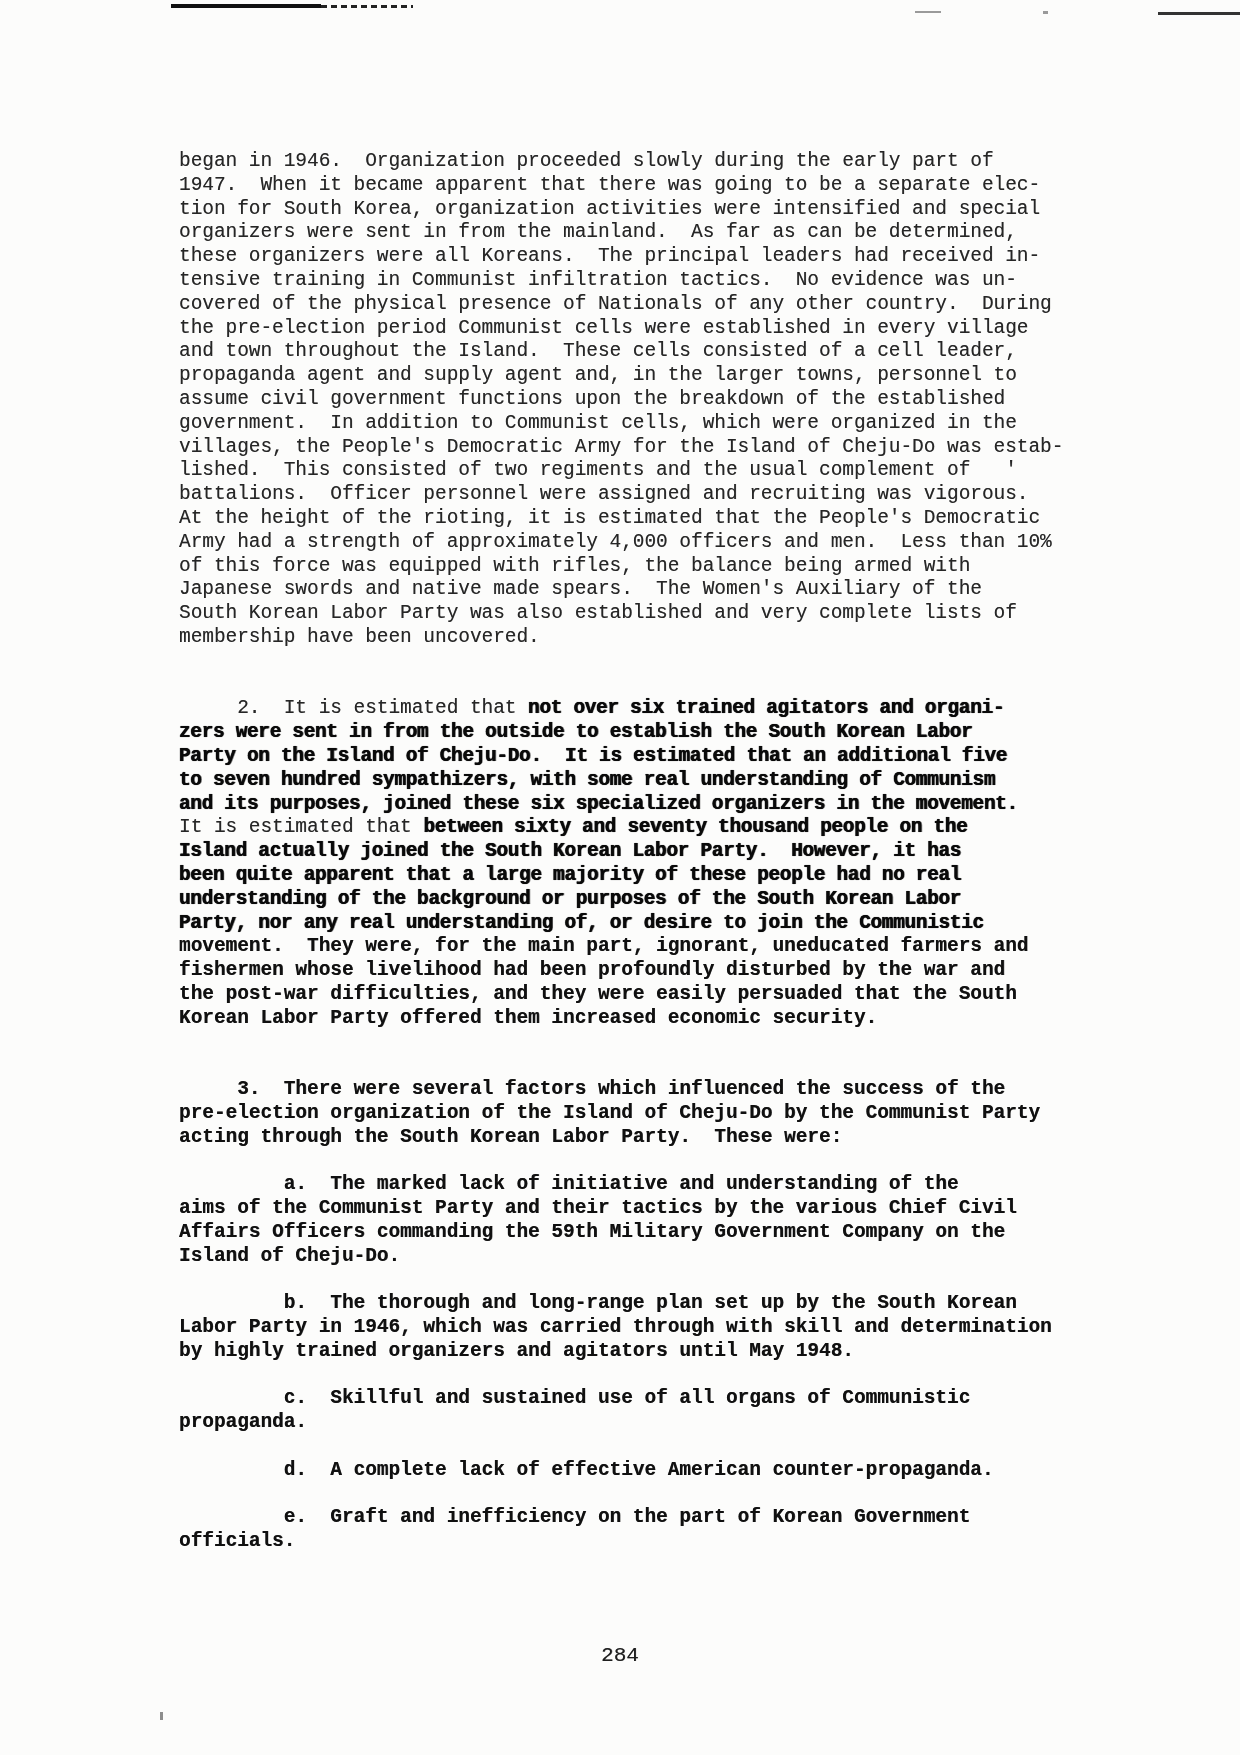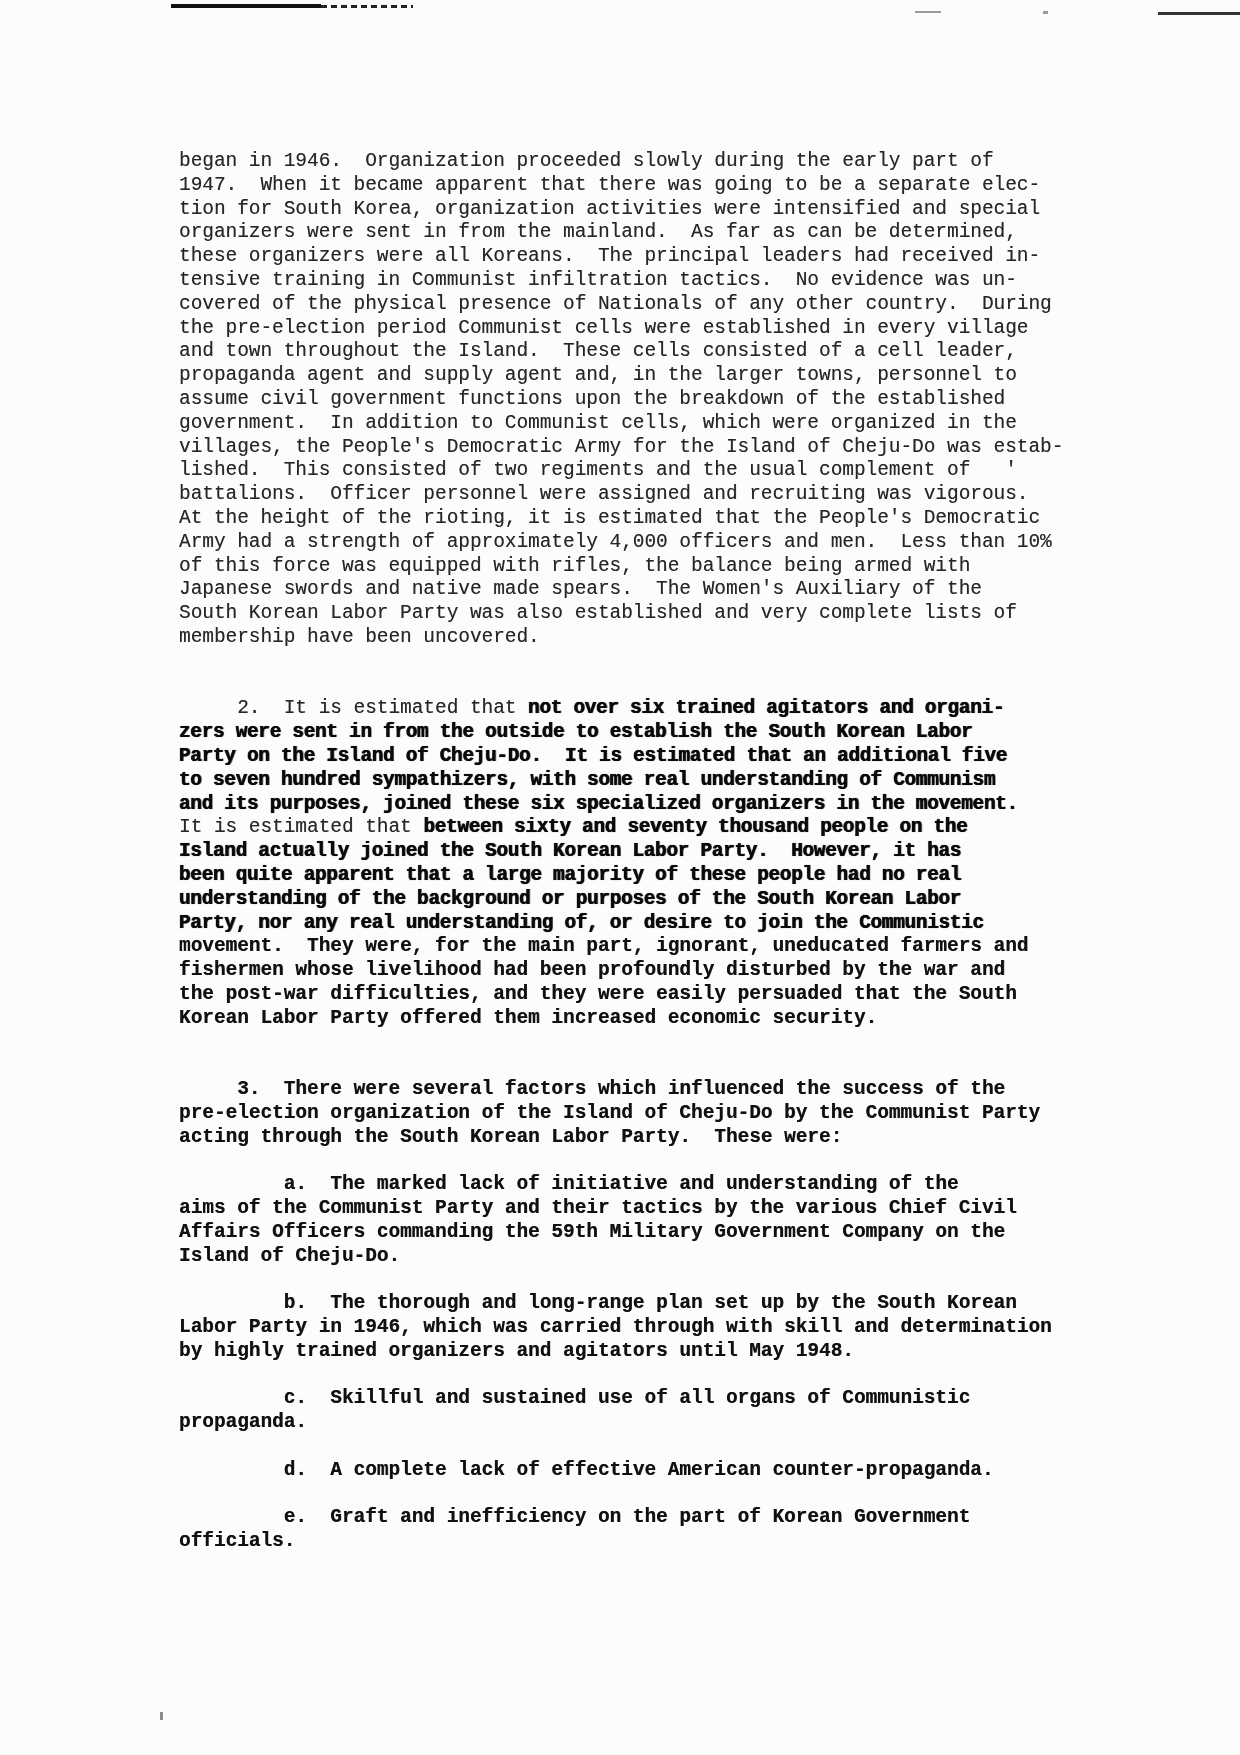--- a/index.html
+++ b/index.html
@@ -76,13 +76,14 @@
 <div class="page">
   <div class="artifact art-top-left-solid"></div>
   <div class="artifact art-top-left-dashed"></div>
   <div class="artifact art-top-right-dash1"></div>
   <div class="artifact art-top-right-dot"></div>
   <div class="artifact art-top-right-line"></div>
   <div class="artifact art-bottom-left"></div>
 
   <main class="text-block"><div class="para" style="margin-top: 0px;"><div class="line"><span class="seg-n">began in 1946.  Organization proceeded slowly during the early part of</span></div><div class="line"><span class="seg-n">1947.  When it became apparent that there was going to be a separate elec-</span></div><div class="line"><span class="seg-n">tion for South Korea, organization activities were intensified and special</span></div><div class="line"><span class="seg-n">organizers were sent in from the mainland.  As far as can be determined,</span></div><div class="line"><span class="seg-n">these organizers were all Koreans.  The principal leaders had received in-</span></div><div class="line"><span class="seg-n">tensive training in Communist infiltration tactics.  No evidence was un-</span></div><div class="line"><span class="seg-n">covered of the physical presence of Nationals of any other country.  During</span></div><div class="line"><span class="seg-n">the pre-election period Communist cells were established in every village</span></div><div class="line"><span class="seg-n">and town throughout the Island.  These cells consisted of a cell leader,</span></div><div class="line"><span class="seg-n">propaganda agent and supply agent and, in the larger towns, personnel to</span></div><div class="line"><span class="seg-n">assume civil government functions upon the breakdown of the established</span></div><div class="line"><span class="seg-n">government.  In addition to Communist cells, which were organized in the</span></div><div class="line"><span class="seg-n">villages, the People's Democratic Army for the Island of Cheju-Do was estab-</span></div><div class="line"><span class="seg-n">lished.  This consisted of two regiments and the usual complement of   '</span></div><div class="line"><span class="seg-n">battalions.  Officer personnel were assigned and recruiting was vigorous.</span></div><div class="line"><span class="seg-n">At the height of the rioting, it is estimated that the People's Democratic</span></div><div class="line"><span class="seg-n">Army had a strength of approximately 4,000 officers and men.  Less than 10%</span></div><div class="line"><span class="seg-n">of this force was equipped with rifles, the balance being armed with</span></div><div class="line"><span class="seg-n">Japanese swords and native made spears.  The Women's Auxiliary of the</span></div><div class="line"><span class="seg-n">South Korean Labor Party was also established and very complete lists of</span></div><div class="line"><span class="seg-n">membership have been uncovered.</span></div></div><div class="para" style="margin-top: 47.6px;"><div class="line"><span class="seg-n">     2.  It is estimated that </span><span class="seg-u">not over six trained agitators and organi-</span></div><div class="line"><span class="seg-u">zers were sent in from the outside to establish the South Korean Labor</span></div><div class="line"><span class="seg-u">Party on the Island of Cheju-Do.</span><span class="seg-n">  </span><span class="seg-u">It is estimated that an additional five</span></div><div class="line"><span class="seg-u">to seven hundred sympathizers, with some real understanding of Communism</span></div><div class="line"><span class="seg-u">and its purposes, joined these six specialized organizers in the movement.</span></div><div class="line"><span class="seg-n">It is estimated that </span><span class="seg-u">between sixty and seventy thousand people on the</span></div><div class="line"><span class="seg-u">Island actually joined the South Korean Labor Party.  However, it has</span></div><div class="line"><span class="seg-u">been quite apparent that a large majority of these people had no real</span></div><div class="line"><span class="seg-u">understanding of the background or purposes of the South Korean Labor</span></div><div class="line"><span class="seg-u">Party, nor any real understanding of, or desire to join the Communistic</span></div><div class="line"><span class="seg-b">movement.  They were, for the main part, ignorant, uneducated farmers and</span></div><div class="line"><span class="seg-b">fishermen whose livelihood had been profoundly disturbed by the war and</span></div><div class="line"><span class="seg-b">the post-war difficulties, and they were easily persuaded that the South</span></div><div class="line"><span class="seg-b">Korean Labor Party offered them increased economic security.</span></div></div><div class="para" style="margin-top: 47.6px;"><div class="line"><span class="seg-b">     3.  There were several factors which influenced the success of the</span></div><div class="line"><span class="seg-b">pre-election organization of the Island of Cheju-Do by the Communist Party</span></div><div class="line"><span class="seg-b">acting through the South Korean Labor Party.  These were:</span></div></div><div class="para" style="margin-top: 23.8px;"><div class="line"><span class="seg-b">         a.  The marked lack of initiative and understanding of the</span></div><div class="line"><span class="seg-b">aims of the Communist Party and their tactics by the various Chief Civil</span></div><div class="line"><span class="seg-b">Affairs Officers commanding the 59th Military Government Company on the</span></div><div class="line"><span class="seg-b">Island of Cheju-Do.</span></div></div><div class="para" style="margin-top: 23.8px;"><div class="line"><span class="seg-b">         b.  The thorough and long-range plan set up by the South Korean</span></div><div class="line"><span class="seg-b">Labor Party in 1946, which was carried through with skill and determination</span></div><div class="line"><span class="seg-b">by highly trained organizers and agitators until May 1948.</span></div></div><div class="para" style="margin-top: 23.8px;"><div class="line"><span class="seg-b">         c.  Skillful and sustained use of all organs of Communistic</span></div><div class="line"><span class="seg-b">propaganda.</span></div></div><div class="para" style="margin-top: 23.8px;"><div class="line"><span class="seg-b">         d.  A complete lack of effective American counter-propaganda.</span></div></div><div class="para" style="margin-top: 23.8px;"><div class="line"><span class="seg-b">         e.  Graft and inefficiency on the part of Korean Government</span></div><div class="line"><span class="seg-b">officials.</span></div></div></main>
 
+  <div class="page-number">284</div>
 </div>
 
 </body></html>

